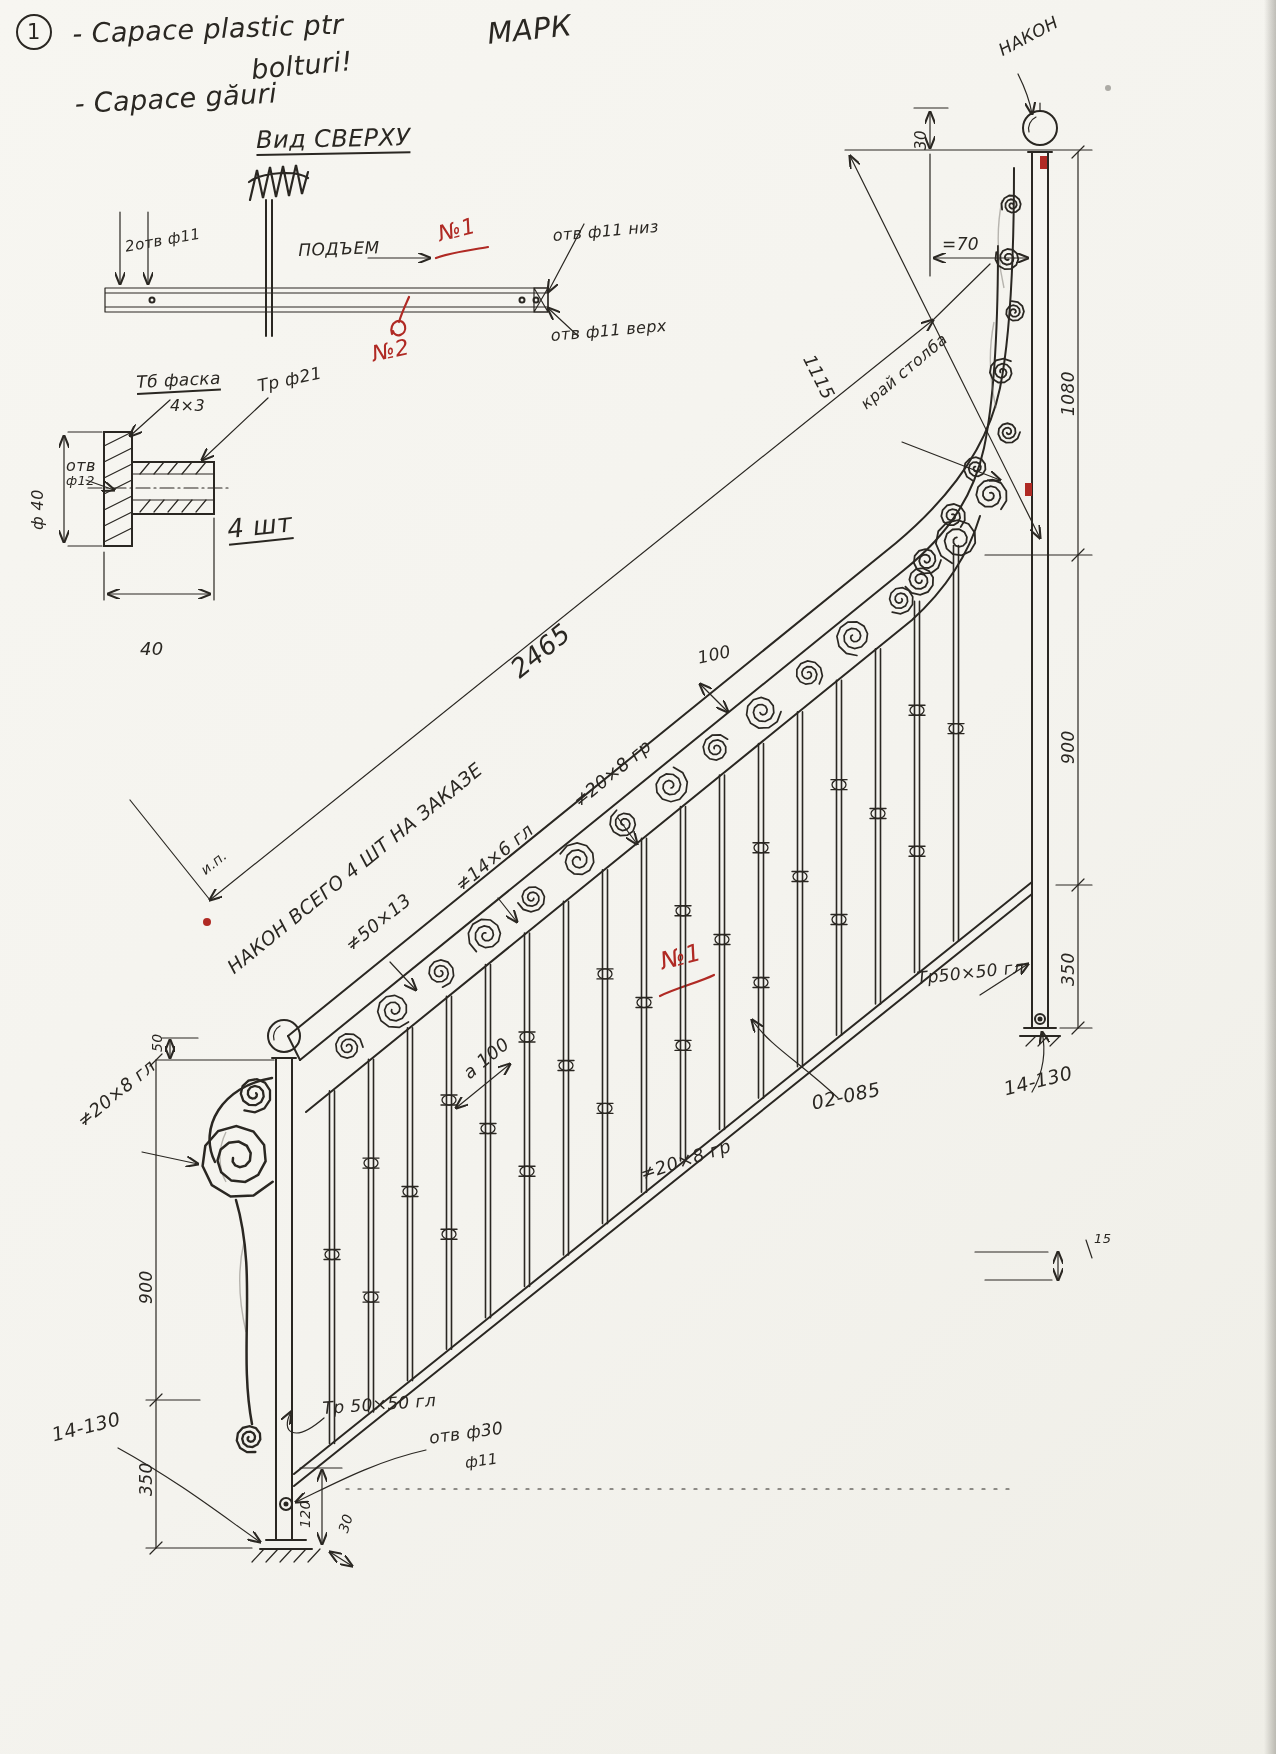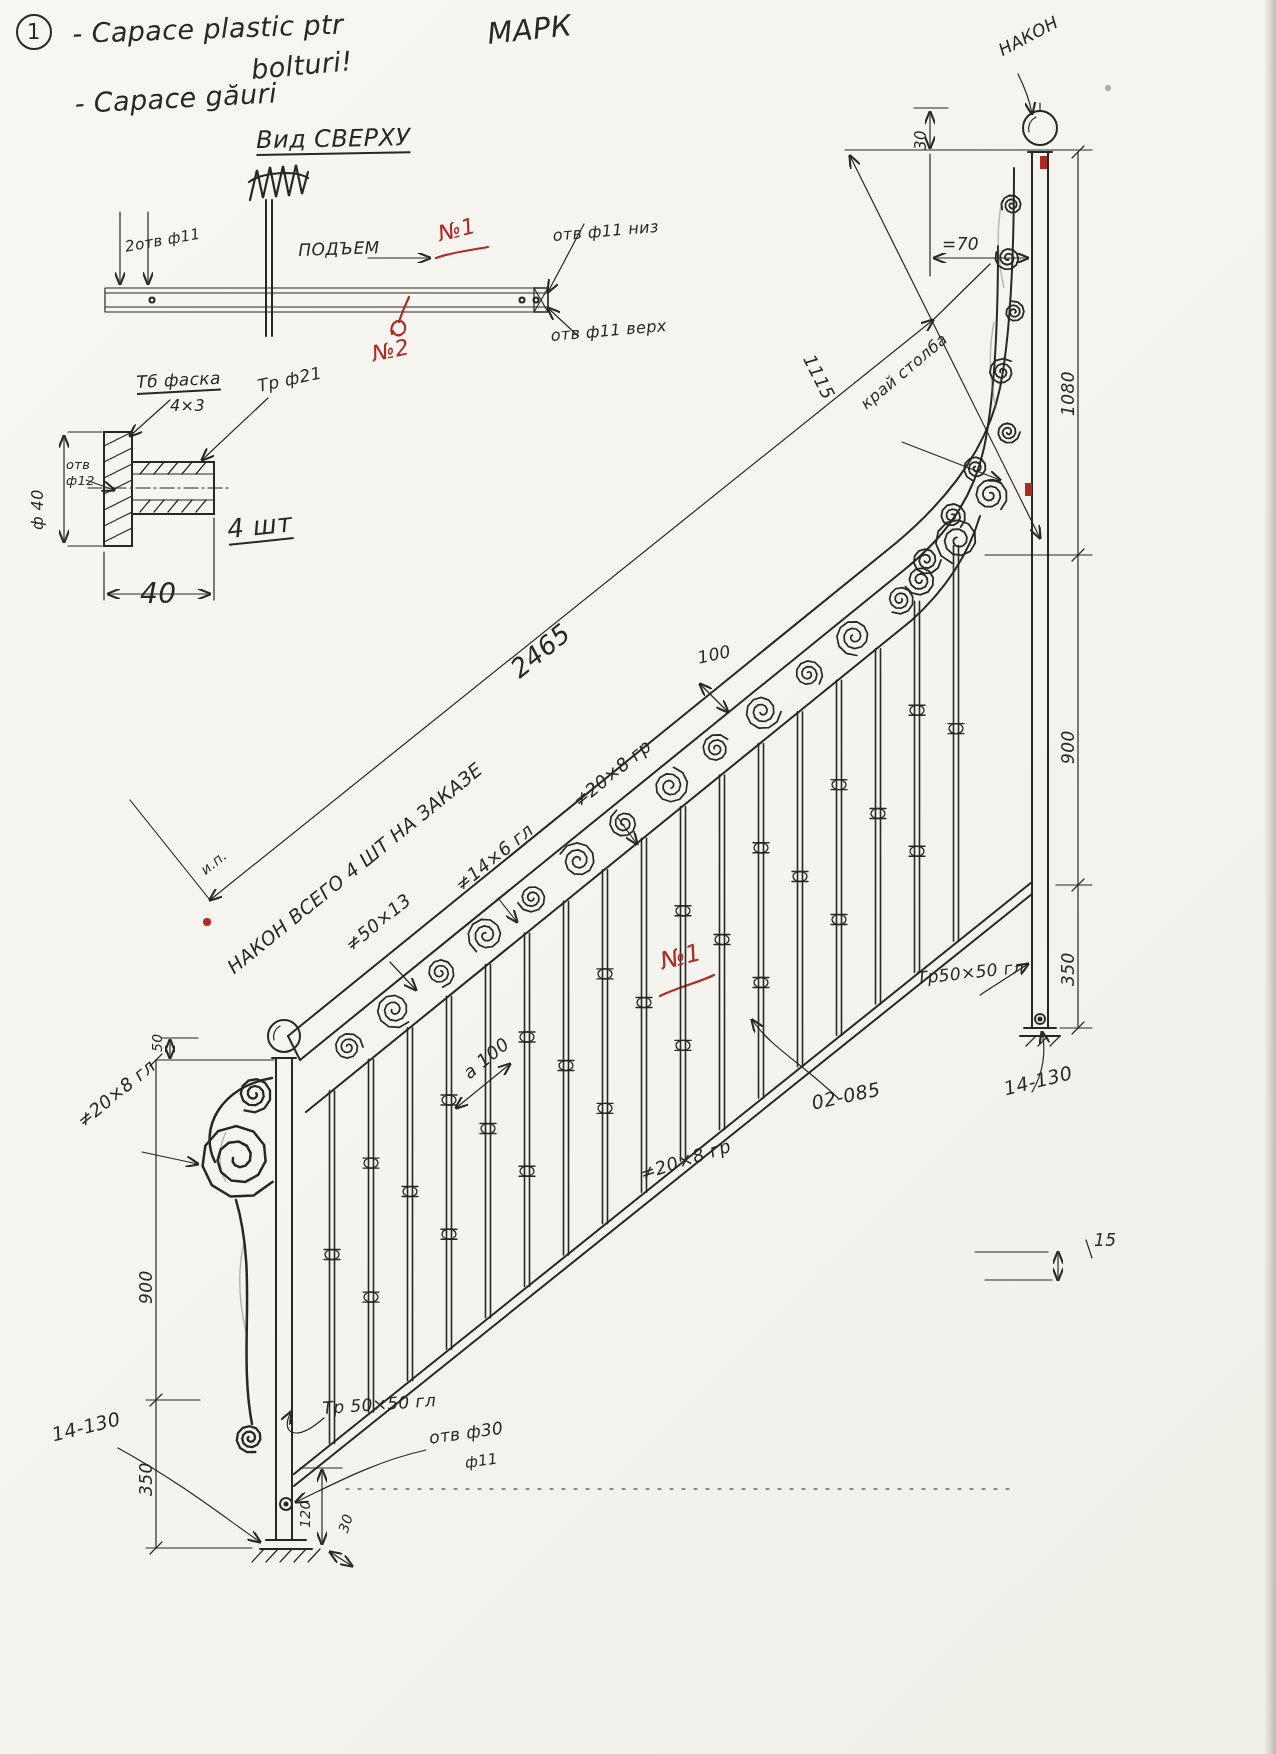--- a/index.html
+++ b/index.html
@@ -245,25 +245,25 @@
 <div class="lbl" style="left:124px;top:240px;font-size:15px;transform:rotate(-10deg)">2отв ф11</div>
 <div class="lbl" style="left:298px;top:242px;font-size:17px;transform:rotate(-2deg)">ПОДЪЕМ</div>
 <div class="lbl red" style="left:436px;top:224px;font-size:22px;transform:rotate(-14deg)">№1</div>
 <div class="lbl red" style="left:370px;top:344px;font-size:22px;transform:rotate(-12deg)">№2</div>
 <div class="lbl" style="left:552px;top:228px;font-size:16px;transform:rotate(-5deg)">отв ф11 низ</div>
 <div class="lbl" style="left:550px;top:328px;font-size:16px;transform:rotate(-5deg)">отв ф11 верх</div>
 
 <div class="lbl ul" style="left:136px;top:374px;font-size:17px;transform:rotate(-3deg)">Тб фаска</div>
 <div class="lbl" style="left:170px;top:398px;font-size:16px">4×3</div>
 <div class="lbl" style="left:256px;top:378px;font-size:17px;transform:rotate(-12deg)">Тр ф21</div>
-<div class="lbl" style="left:66px;top:458px;font-size:13px">отв</div>
+<div class="lbl" style="left:66px;top:458px;font-size:16px">отв</div>
 <div class="lbl" style="left:66px;top:474px;font-size:13px">ф12</div>
 <div class="lbl" style="left:30px;top:530px;font-size:16px;transform:rotate(-90deg)">ф 40</div>
 <div class="lbl ul" style="left:226px;top:516px;font-size:26px;transform:rotate(-6deg)">4 шт</div>
-<div class="lbl" style="left:140px;top:580px;font-size:28px">40</div>
+<div class="lbl" style="left:140px;top:640px;font-size:18px">40</div>
 
 <div class="lbl" style="left:996px;top:44px;font-size:17px;transform:rotate(-28deg)">НАКОН</div>
 <div class="lbl" style="left:914px;top:150px;font-size:15px;transform:rotate(-90deg)">30</div>
 <div class="lbl" style="left:942px;top:236px;font-size:17px">=70</div>
 <div class="lbl" style="left:816px;top:352px;font-size:18px;transform:rotate(63deg)">1115</div>
 <div class="lbl" style="left:858px;top:400px;font-size:16px;transform:rotate(-40deg)">край столба</div>
 <div class="lbl" style="left:1060px;top:416px;font-size:17px;transform:rotate(-90deg)">1080</div>
 <div class="lbl" style="left:1060px;top:764px;font-size:17px;transform:rotate(-90deg)">900</div>
 <div class="lbl" style="left:1060px;top:986px;font-size:17px;transform:rotate(-90deg)">350</div>
 <div class="lbl" style="left:506px;top:662px;font-size:26px;transform:rotate(-39deg)">2465</div>
@@ -282,15 +282,15 @@
 <div class="lbl" style="left:638px;top:1166px;font-size:18px;transform:rotate(-18deg)">≠20×8 гр</div>
 <div class="lbl" style="left:322px;top:1400px;font-size:17px;transform:rotate(-4deg)">Тр 50×50 гл</div>
 <div class="lbl" style="left:428px;top:1430px;font-size:17px;transform:rotate(-8deg)">отв ф30</div>
 <div class="lbl" style="left:464px;top:1456px;font-size:15px;transform:rotate(-8deg)">ф11</div>
 <div class="lbl" style="left:50px;top:1426px;font-size:19px;transform:rotate(-14deg)">14-130</div>
 <div class="lbl" style="left:150px;top:1052px;font-size:14px;transform:rotate(-90deg)">50</div>
 <div class="lbl" style="left:138px;top:1304px;font-size:17px;transform:rotate(-90deg)">900</div>
 <div class="lbl" style="left:138px;top:1496px;font-size:17px;transform:rotate(-90deg)">350</div>
 <div class="lbl" style="left:298px;top:1528px;font-size:14px;transform:rotate(-90deg)">120</div>
 <div class="lbl" style="left:336px;top:1530px;font-size:14px;transform:rotate(-72deg)">30</div>
-<div class="lbl" style="left:1094px;top:1232px;font-size:17px">15</div>
+<div class="lbl" style="left:1094px;top:1232px;font-size:13px">15</div>
 
 </div>
 
 </body></html>

